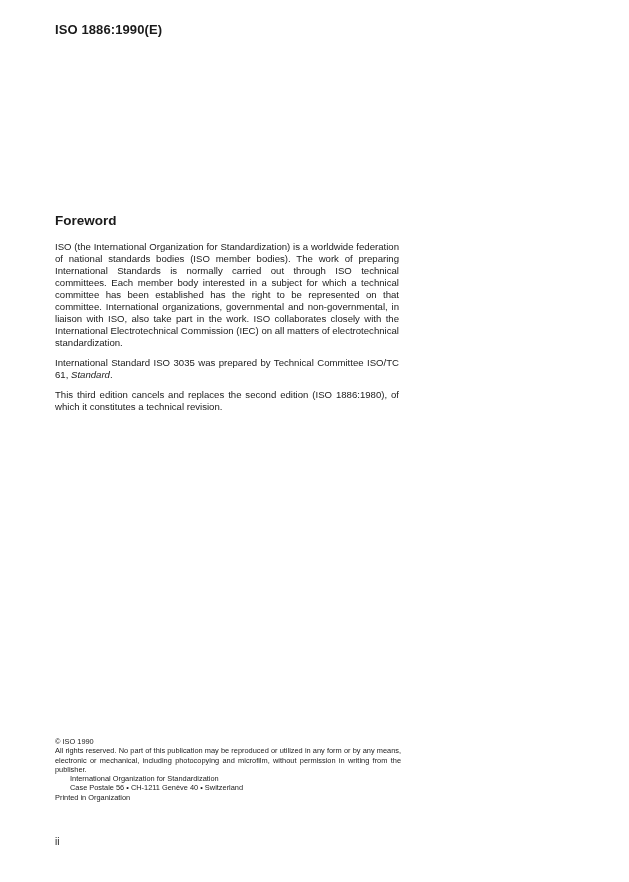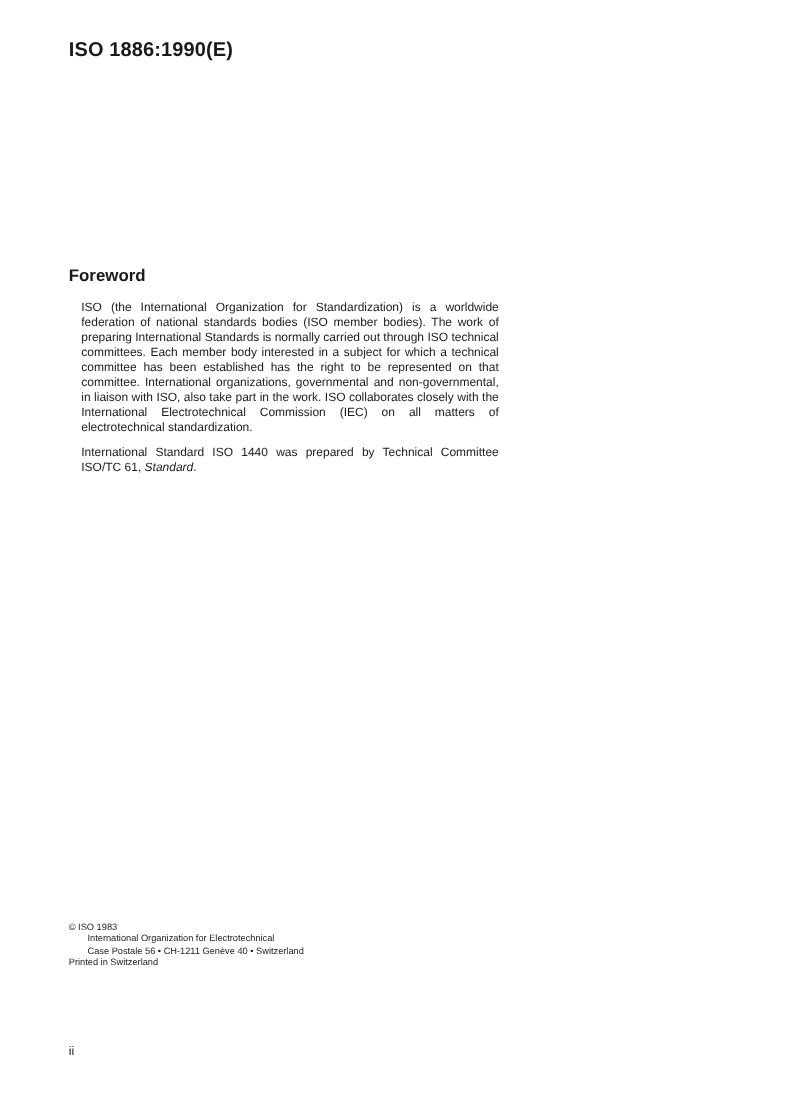--- a/index.html
+++ b/index.html
@@ -1,39 +1,41 @@
 <!DOCTYPE html>
 <html><head>
 <meta charset="utf-8">
 <style>
   html, body { margin:0; padding:0; background:#ffffff; }
   body { width:629px; height:882px; position:relative; overflow:hidden;
          font-family:"Liberation Sans", sans-serif; color:#1a1a1a; }
-  .header { position:absolute; left:55px; top:32px; font-size:16px; font-weight:bold; letter-spacing:0.1px; }
+  .header { position:absolute; left:55px; top:22px; font-size:13px; font-weight:bold; letter-spacing:0.1px; }
   .title { position:absolute; left:55px; top:213px; font-size:13.5px; font-weight:bold;text-align:right; }
   .body { position:absolute; left:55px; top:241px; width:344px; font-size:9.6px; line-height:12px; }
-  .body p { margin:0 0 8px 10px; text-align:justify; text-align-last:left; }
+  .body p { margin:0 0 8px 0; text-align:justify; text-align-last:left; }
   .footer { position:absolute; left:55px; top:737px; width:346px; font-size:7.4px; line-height:9.3px; }
   .footer .rights { text-align:justify; }
   .footer .indent { padding-left:15px; }
   .pageno { position:absolute; left:55px; top:836px; font-size:10px;text-align:center; }
   em { font-style:italic; }
 </style>
 </head>
 <body>
 
 <div class="header">ISO 1886:1990(E)</div>
 
 <div class="title">Foreword</div>
 
 <div class="body">
   <p>ISO (the International Organization for Standardization) is a worldwide federation of national standards bodies (ISO member bodies). The work of preparing International Standards is normally carried out through ISO technical committees. Each member body interested in a subject for which a technical committee has been established has the right to be represented on that committee. International organizations, governmental and non-governmental, in liaison with ISO, also take part in the work. ISO collaborates closely with the International Electrotechnical Commission (IEC) on all matters of electrotechnical standardization.</p>
-  <p><span>International Standard ISO 1440 was prepared by Technical Committee</span> <span>ISO/TC 61, </span><em>Standard</em><span>.</span></p>
+  <p><span>International Standard ISO 3035 was prepared by Technical Committee</span> <span>ISO/TC 61, </span><em>Standard</em><span>.</span></p>
+  <p>This third edition cancels and replaces the second edition (ISO 1886:1980), of which it constitutes a technical revision.</p>
 </div>
 
 <div class="footer">
-  <div>©  ISO  1983</div>
-  <div class="indent">International Organization for Electrotechnical</div>
+  <div>©  ISO  1990</div>
+  <div class="rights">All rights reserved. No part of this publication may be reproduced or utilized in any form or by any means, electronic or mechanical, including photocopying and microfilm, without permission in writing from the publisher.</div>
+  <div class="indent">International Organization for Standardization</div>
   <div class="indent">Case Postale 56 • CH-1211 Genève 40 • Switzerland</div>
-  <div>Printed in Switzerland</div>
+  <div>Printed in Organization</div>
 </div>
 
 <div class="pageno">ii</div>
 
 </body></html>

